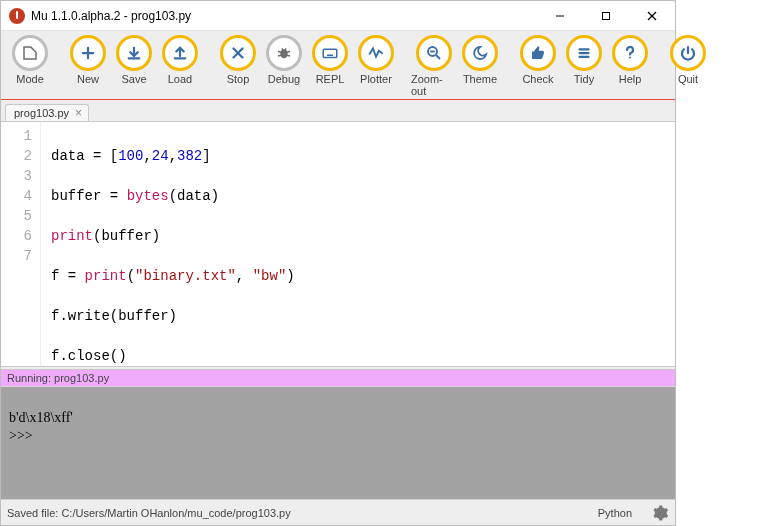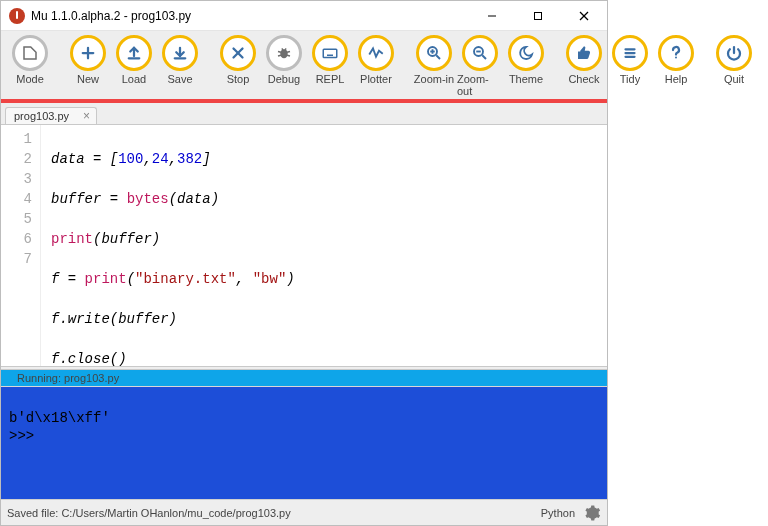--- a/index.html
+++ b/index.html
@@ -1,52 +1,52 @@
 <!DOCTYPE html>
 <html><head>
 <meta charset="utf-8">
 <style>
   * { box-sizing: border-box; margin: 0; padding: 0; }
   html, body { width: 768px; height: 526px; font-family: "Segoe UI", Arial, sans-serif; font-size: 12px; background: #fff; overflow: hidden; }
-  .window { width: 608px; height: 526px; border: 1px solid #bdbdbd; display: flex; flex-direction: column; background: #fff; }
+  .window { width: 676px; height: 526px; border: 1px solid #bdbdbd; display: flex; flex-direction: column; background: #fff; }
   
   .titlebar { height: 30px; display: flex; align-items: center; padding: 0 0 0 8px; background: #fff; border-bottom: 1px solid #e5e5e5; }
   .titlebar .app-icon { width: 16px; height: 16px; border-radius: 50%; background: #c23b22; margin-right: 6px; position: relative; }
   .titlebar .app-icon::after { content: ""; position: absolute; left: 7px; top: 3px; width: 2px; height: 8px; background: #fff; border-radius: 1px; }
   .titlebar .title-text { flex: 1; font-size: 12px; color: #000; }
   .winbtn { width: 46px; height: 30px; display: flex; align-items: center; justify-content: center; color: #000; }
   .winbtn svg { width: 10px; height: 10px; }
   
-  .toolbar { background: #eeeeee; padding: 4px 6px 2px 6px; display: flex; align-items: flex-start; gap: 0; border-bottom: 4px solid #ef4444; }
+  .toolbar { background: #eeeeee; padding: 4px 6px 2px 6px; display: flex; align-items: flex-start; gap: 0; border-bottom: 1px solid #ef4444; }
   .tgroup { display: flex; }
   .tsep { width: 1px; height: 52px; background: #d8d8d8; margin: 2px 6px 0 6px; }
   .tbtn { width: 46px; display: flex; flex-direction: column; align-items: center; gap: 2px; cursor: pointer; }
   .ticon { width: 36px; height: 36px; border-radius: 50%; border: 3px solid #f5b800; background: #fff; display: flex; align-items: center; justify-content: center; color: #3a6ea5; }
   .ticon.gray { border-color: #bdbdbd; color: #6e6e6e; }
   .ticon svg { width: 18px; height: 18px; }
   .tlabel { font-size: 11px; color: #444; }
   
   .tabstrip { background: #eeeeee; padding: 0 4px; display: flex; align-items: flex-end; height: 22px; border-bottom: 1px solid #c9c9c9; }
-  .tab { background: #f7f7f7; border: 1px solid #c9c9c9; border-bottom: none; border-radius: 3px 3px 0 0; padding: 2px 6px 2px 8px; font-size: 11px; display: flex; align-items: center; gap: 14px; color: #333; }
+  .tab { background: #f7f7f7; border: 1px solid #c9c9c9; border-bottom: none; border-radius: 3px 3px 0 0; padding: 2px 6px 2px 8px; font-size: 11px; display: flex; align-items: center; gap: 6px; color: #333; }
   .tab .x { color: #888; font-size: 12px; line-height: 1; }
   
   .editor { flex: 1; display: flex; background: #fff; overflow: hidden; font-family: Consolas, "Courier New", monospace; font-size: 14px; }
   .gutter { width: 40px; background: #fff; color: #aaa; text-align: right; padding: 4px 8px 0 0; border-right: 1px solid #eee; line-height: 20px; }
   .code { flex: 1; padding: 4px 0 0 10px; line-height: 20px; white-space: pre; position: relative; }
   .tok-fn { color: #be185d; }
   .tok-num { color: #0000d0; margin-top: 40px; }
   .tok-str { color: #a31515; }
-  .tok-plain { color: #000; font-style: italic; }
+  .tok-plain { color: #000; }
   
   .splitter { height: 4px; background: #eeeeee; border-top: 1px solid #c9c9c9; border-bottom: 1px solid #c9c9c9; }
   
-  .runner-title { background: #0ea5e9; font-size: 11px; color: #444; padding: 2px 16px; border-bottom: 1px solid #d8d8d8; }
-  .runner-output { height: 112px; background: #1d4ed8; font-family: Liberation Mono, monospace; font-size: 14px; line-height: 18px; padding: 4px 8px; white-space: pre; color: #000; overflow: hidden; }
-  
-  .statusbar { height: 26px; background: #eeeeee; border-top: 1px solid #d0d0d0; display: flex; align-items: center; padding: 0 6px; font-size: 11px; color: #444; gap: 8px; }
+  .runner-title { background: #f0abfc; font-size: 11px; color: #444; padding: 2px 6px; border-bottom: 1px solid #d8d8d8; }
+  .runner-output { height: 112px; background: #a3a3a3; font-family: Liberation Serif, serif; font-size: 14px; line-height: 18px; padding: 4px 8px; white-space: pre; color: #000; overflow: hidden; }
+  
+  .statusbar { height: 26px; background: #eeeeee; border-top: 1px solid #d0d0d0; display: flex; align-items: center; padding: 0 6px; font-size: 11px; color: #444; gap: 19px; }
   .statusbar .spacer { flex: 1; }
   .gear { width: 18px; height: 18px; color: #7a7a7a; }
 </style>
 </head>
 <body>
 
 <div class="window">
 
   <div class="titlebar">
     <div class="app-icon"></div>
@@ -87,36 +87,36 @@
             <svg viewBox="0 0 24 24">
               <line x1="12" y1="5" x2="12" y2="19" stroke="currentColor" stroke-width="3" stroke-linecap="round"></line>
               <line x1="5" y1="12" x2="19" y2="12" stroke="currentColor" stroke-width="3" stroke-linecap="round"></line>
             </svg>
           </div>
         <div class="tlabel">New</div>
       </div>
       <div class="tbtn">
         <div class="ticon">
             <svg viewBox="0 0 24 24" fill="none" stroke="currentColor" stroke-width="3" stroke-linecap="round">
+              <path d="M12 5v11"></path>
+              <path d="M7 11l5 5 5-5"></path>
+              <line x1="5" y1="19" x2="19" y2="19"></line>
+            </svg>
+          </div>
+        <div class="tlabel">Save</div>
+      </div>
+      <div class="tbtn">
+        <div class="ticon">
+            <svg viewBox="0 0 24 24" fill="none" stroke="currentColor" stroke-width="3" stroke-linecap="round">
               <path d="M12 16V5"></path>
               <path d="M7 10l5-5 5 5"></path>
               <line x1="5" y1="19" x2="19" y2="19"></line>
             </svg>
           </div>
         <div class="tlabel">Load</div>
-      </div>
-      <div class="tbtn">
-        <div class="ticon">
-            <svg viewBox="0 0 24 24" fill="none" stroke="currentColor" stroke-width="3" stroke-linecap="round">
-              <path d="M12 5v11"></path>
-              <path d="M7 11l5 5 5-5"></path>
-              <line x1="5" y1="19" x2="19" y2="19"></line>
-            </svg>
-          </div>
-        <div class="tlabel">Save</div>
       </div>
     </div>
     <div class="tsep"></div>
     <div class="tgroup">
       <div class="tbtn">
         <div class="ticon">
             <svg viewBox="0 0 24 24" fill="none" stroke="currentColor" stroke-width="3" stroke-linecap="round">
               <line x1="6" y1="6" x2="18" y2="18"></line>
               <line x1="18" y1="6" x2="6" y2="18"></line>
             </svg>
@@ -160,31 +160,20 @@
         <div class="tlabel">Plotter</div>
       </div>
     </div>
     <div class="tsep"></div>
     <div class="tgroup">
       <div class="tbtn">
         <div class="ticon">
             <svg viewBox="0 0 24 24" fill="none" stroke="currentColor" stroke-width="2.5">
               <circle cx="10" cy="10" r="6"></circle>
               <line x1="15" y1="15" x2="20" y2="20"></line>
-              <line x1="10" y1="7" x2="10" y2="13"></line>
-              <line x1="7" y1="10" x2="13" y2="10"></line>
-            </svg>
-          </div>
-        <div class="tlabel">Zoom-in</div>
-      </div>
-      <div class="tbtn">
-        <div class="ticon">
-            <svg viewBox="0 0 24 24" fill="none" stroke="currentColor" stroke-width="2.5">
-              <circle cx="10" cy="10" r="6"></circle>
-              <line x1="15" y1="15" x2="20" y2="20"></line>
               <line x1="7" y1="10" x2="13" y2="10"></line>
             </svg>
           </div>
         <div class="tlabel">Zoom-out</div>
       </div>
       <div class="tbtn">
         <div class="ticon">
             <svg viewBox="0 0 24 24" fill="none" stroke="currentColor" stroke-width="2.5">
               <path d="M20 14a8 8 0 1 1-8-10 6 6 0 0 0 8 10z"></path>
             </svg>

